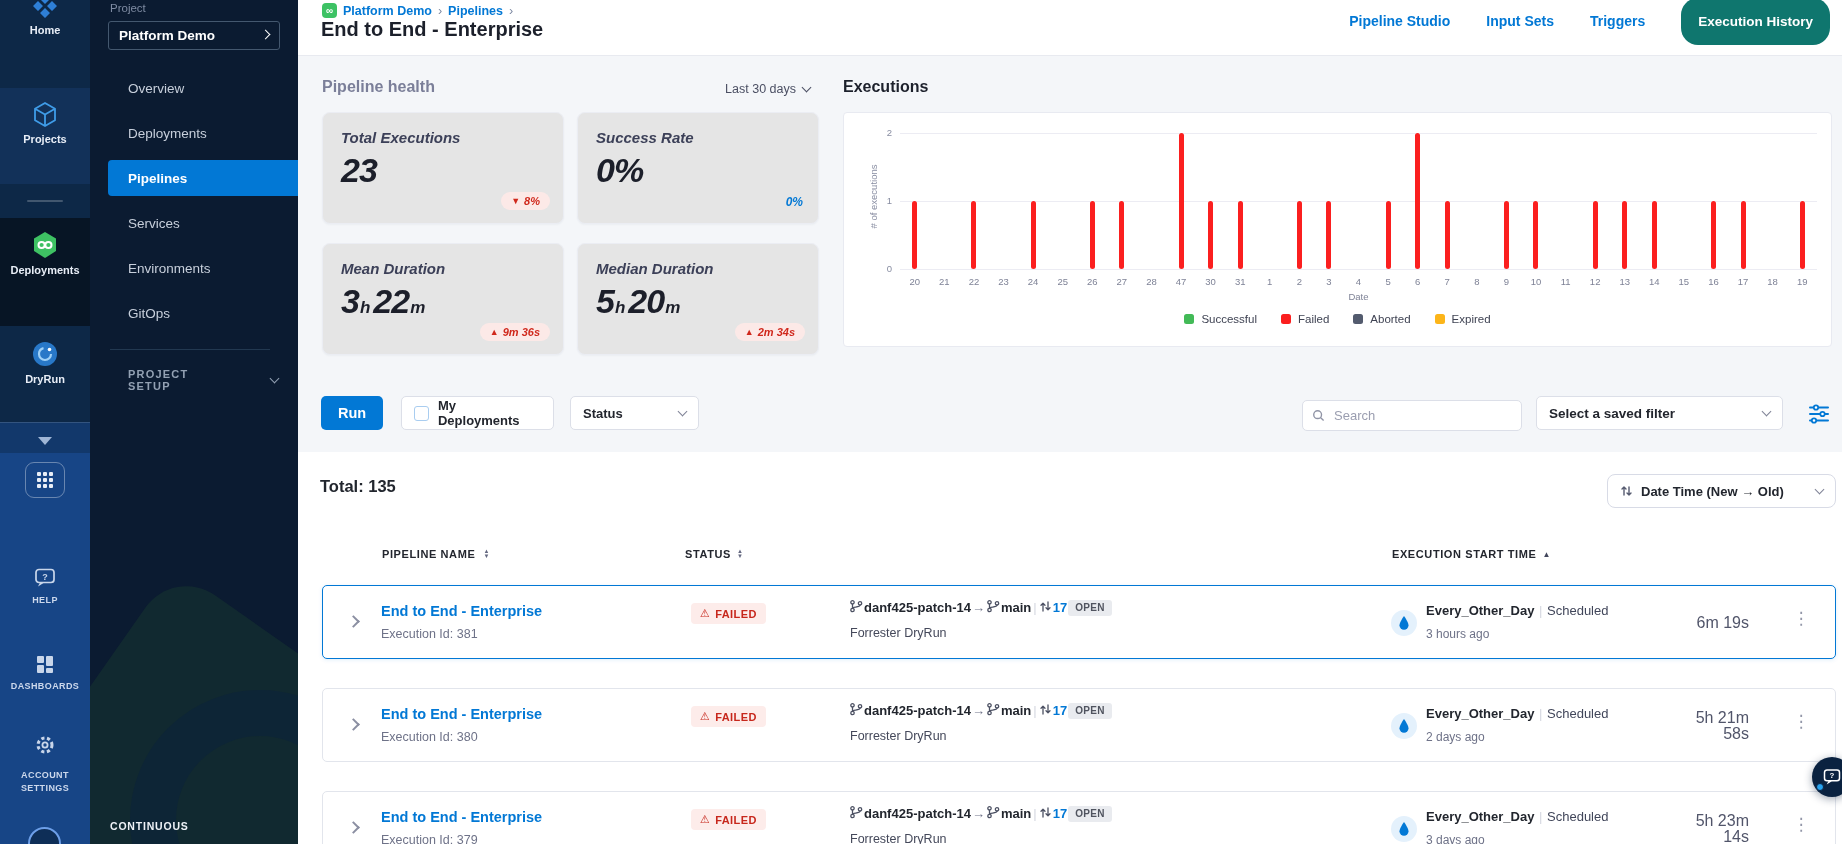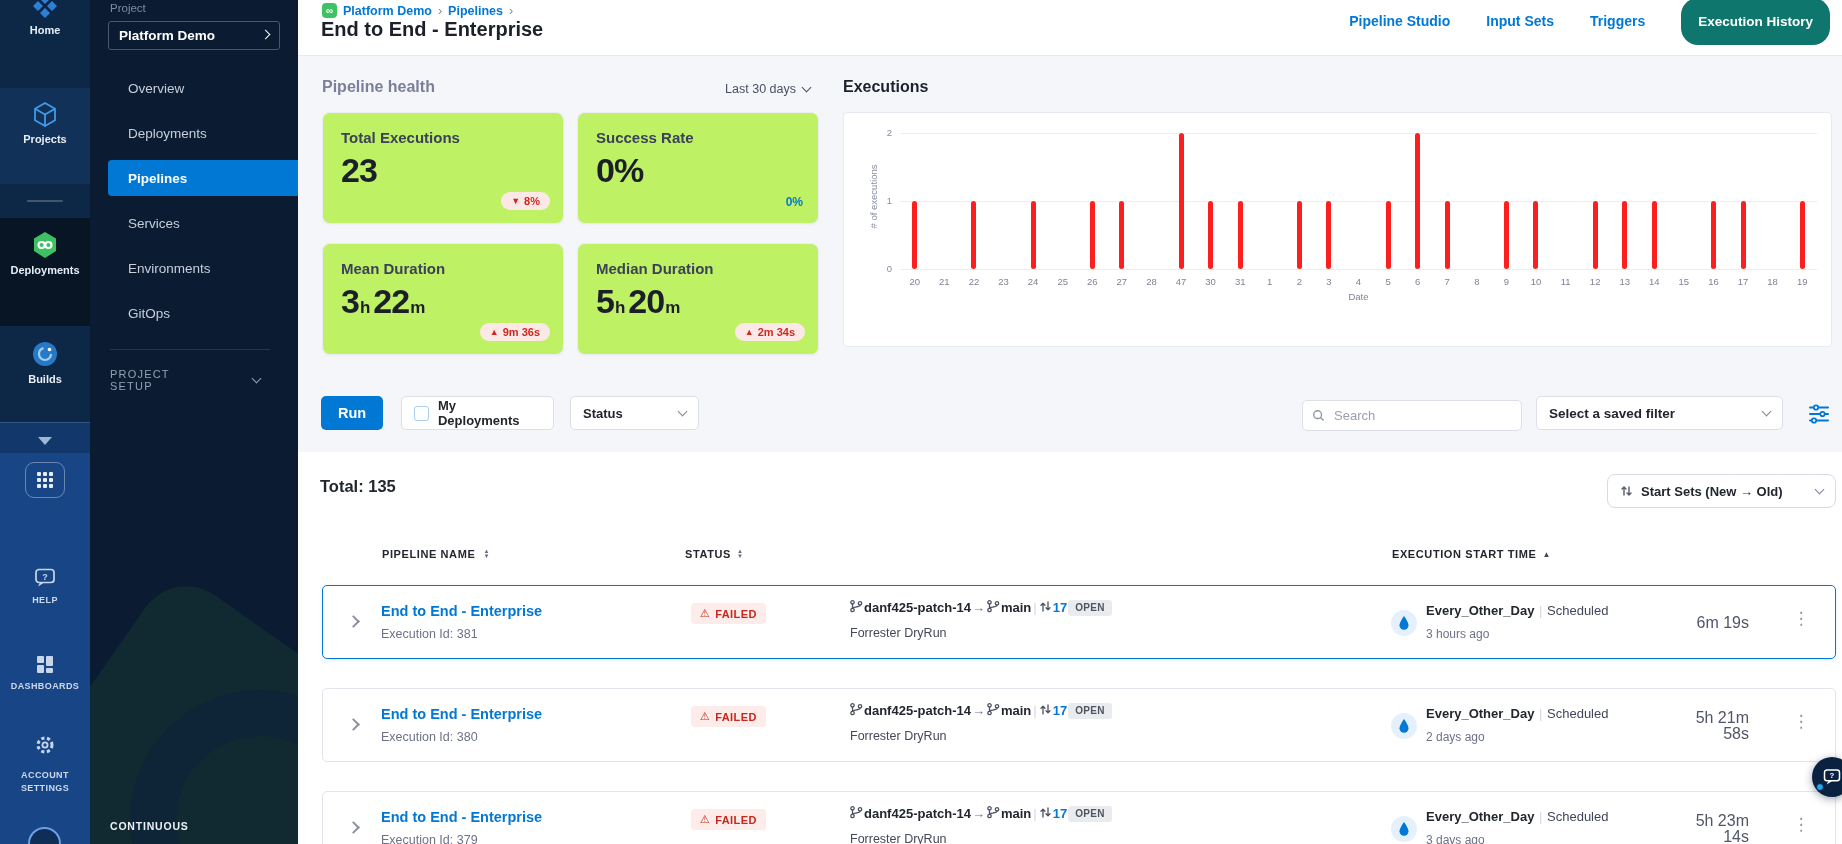--- a/index.html
+++ b/index.html
@@ -22,22 +22,22 @@
 
   
   .sidebar{position:absolute;left:90px;top:0;width:208px;height:844px;background:#0b1b31;overflow:hidden;z-index:20;}
   .proj-label{position:absolute;left:20px;top:2px;font-size:11.5px;color:#7e8ba2;}
   .proj-select{position:absolute;left:18px;top:21px;width:172px;height:29px;border:1px solid #44586f;border-radius:3px;
     display:flex;align-items:center;justify-content:space-between;padding:0 10px;color:#fff;font-size:13.5px;font-weight:700;}
   .side-item{position:absolute;left:18px;width:190px;height:36px;display:flex;align-items:center;padding-left:20px;
     color:#c7cfdb;font-size:13.5px;cursor:pointer;}
   .side-item.active{background:#0278d5;color:#fff;font-weight:700;border-radius:4px 0 0 4px;width:190px;}
   .side-divider{position:absolute;left:20px;top:349px;width:160px;height:1px;background:#223850;}
-  .setup-row{position:absolute;left:20px;top:368px;width:150px;display:flex;align-items:center;justify-content:space-between;
-    color:#93a1b3;font-size:11px;font-weight:400;letter-spacing:1.2px;gap:37px;}
+  .setup-row{position:absolute;left:38px;top:368px;width:150px;display:flex;align-items:center;justify-content:space-between;
+    color:#93a1b3;font-size:11px;font-weight:700;letter-spacing:1.2px;gap:37px;}
   .side-footer{position:absolute;left:20px;top:820px;color:#eef2f7;font-size:10.5px;font-weight:800;letter-spacing:.8px;}
   .wm1{position:absolute;left:-40px;top:660px;width:420px;height:300px;background:#17372f;opacity:.5;transform:rotate(35deg);border-radius:50px;}
   .wm2{position:absolute;left:40px;top:690px;width:260px;height:260px;border:46px solid #0d2438;border-radius:50%;opacity:.8;}
 
   
   .chev{display:inline-block;width:7px;height:7px;border-right:1.7px solid currentColor;border-bottom:1.7px solid currentColor;transform:rotate(45deg);margin-top:-3px;}
   .chev.right{transform:rotate(-45deg);}
 
   
   .topbar{position:absolute;left:298px;top:0;width:1544px;height:56px;background:#fff;border-bottom:1px solid #e8eaf0;z-index:5;}
@@ -52,21 +52,21 @@
   
   .grayzone{position:absolute;left:298px;top:56px;width:1544px;height:396px;background:#f4f6f9;}
 
   .sect-title{position:absolute;font-size:16px;z-index:6;}
   .health-title{left:322px;top:78px;color:#7b7f99;font-weight:600;}
   .exec-title{left:843px;top:78px;color:#1d212c;font-weight:800;}
   .range-ctl{position:absolute;left:650px;top:82px;width:160px;display:flex;justify-content:flex-end;align-items:center;gap:7px;
     font-size:12.5px;color:#4b4f63;cursor:pointer;z-index:6;}
 
   .cards{position:absolute;left:322px;top:112px;display:grid;grid-template-columns:242px 242px;grid-auto-rows:112px;gap:19px 13px;z-index:6;}
-  .card{background:#bef264;border:1px solid #ebedf3;border-radius:8px;position:relative;box-shadow:0 1px 2px rgba(30,40,70,.04);}
+  .card{background:#e5e5e5;border:1px solid #ebedf3;border-radius:8px;position:relative;box-shadow:0 1px 2px rgba(30,40,70,.04);font-style:italic;}
   .card-label{position:absolute;left:18px;top:16px;font-size:15px;font-weight:700;color:#3c4058;}
   .card-value{position:absolute;left:18px;top:38px;font-size:34px;font-weight:800;color:#1c1f2a;letter-spacing:-1px;}
   .card-unit{font-size:17px;letter-spacing:0;margin:0 3px 0 1px;}
   .card-badge{position:absolute;right:13px;bottom:13px;background:#fcе9e7;background:#fce9e7;border-radius:10px;padding:3px 10px;
     font-size:11px;font-weight:800;color:#d0281c;display:flex;align-items:center;gap:4px;}
   .badge-arrow{font-size:9px;}
   .card-note{position:absolute;right:15px;bottom:14px;font-size:12px;font-weight:800;color:#0278d5;}
 
   
   .chart-card{position:absolute;left:843px;top:112px;width:989px;height:235px;background:#fff;border:1px solid #e8eaf1;border-radius:4px;z-index:6;}
@@ -160,21 +160,21 @@
       </svg>
     <div class="rail-label">Deployments</div>
   </div>
 
   <div class="rail-item" style="top:339px">
     <svg width="30" height="30" viewBox="0 0 30 30">
       <circle cx="15" cy="15" r="12" fill="#2878c8"></circle>
       <circle cx="15" cy="15" r="6" fill="none" stroke="#9fd1f7" stroke-width="2.2" stroke-dasharray="26 12"></circle>
       <circle cx="19.5" cy="10.5" r="1.8" fill="#fff"></circle>
       </svg>
-    <div class="rail-label">Builds</div>
+    <div class="rail-label">DryRun</div>
   </div>
 
   <div class="rail-item" style="top:431px">
     <span class="chev-down-rail"></span>
   </div>
 
   <div class="grid-box">
     <svg width="18" height="18" viewBox="0 0 18 18">
       <g fill="#e8eef7">
           <rect x="1" y="1" width="4" height="4" rx="1"></rect>
@@ -359,20 +359,38 @@
     <div class="bar" style="left: 807.806px; top: 88px; height: 68px; background: rgb(251, 31, 31);"></div>
     <div class="xtick" style="left: 824.887px; top: 163px;">15</div>
     <div class="xtick" style="left: 854.468px; top: 163px;">16</div>
     <div class="bar" style="left: 866.968px; top: 88px; height: 68px; background: rgb(251, 31, 31);"></div>
     <div class="xtick" style="left: 884.048px; top: 163px;">17</div>
     <div class="bar" style="left: 896.548px; top: 88px; height: 68px; background: rgb(251, 31, 31);"></div>
     <div class="xtick" style="left: 913.629px; top: 163px;">18</div>
     <div class="xtick" style="left: 943.21px; top: 163px;">19</div>
     <div class="bar" style="left: 955.71px; top: 88px; height: 68px; background: rgb(251, 31, 31);"></div>
     <div class="xlab" style="left: 56px; top: 178px; width: 917px;">Date</div>
+    <div class="legend">
+      <span class="leg-item">
+        <span class="leg-sw" style="background: rgb(66, 186, 87);"></span>
+        <span>Successful</span>
+      </span>
+      <span class="leg-item">
+        <span class="leg-sw" style="background: rgb(251, 31, 31);"></span>
+        <span>Failed</span>
+      </span>
+      <span class="leg-item">
+        <span class="leg-sw" style="background: rgb(83, 91, 110);"></span>
+        <span>Aborted</span>
+      </span>
+      <span class="leg-item">
+        <span class="leg-sw" style="background: rgb(252, 181, 25);"></span>
+        <span>Expired</span>
+      </span>
+    </div>
   </div>
 
 <button class="btn-run">Run</button>
 <div class="box-ctl" style="left:401px;top:396px;width:153px">
   <span class="checkbox"></span>
   <span>My Deployments</span>
 </div>
 <div class="box-ctl" style="left:570px;top:396px;width:129px">
   <span>Status</span>
   <span class="chev ctl-chev"></span>
@@ -403,21 +421,21 @@
 
 <div class="tablezone"></div>
 <div class="total-label">Total: 135</div>
 <div class="sort-pill">
   <svg width="13" height="14" viewBox="0 0 13 14">
     <g fill="none" stroke="#565b70" stroke-width="1.4" stroke-linecap="round" stroke-linejoin="round">
       <path d="M4 11V3M2 5l2-2 2 2"></path>
         <path d="M9 3v8M7 9l2 2 2-2"></path>
       </g>
     </svg>
-  <span>Start Sets (New → Old)</span>
+  <span>Date Time (New → Old)</span>
   <span class="chev ctl-chev"></span>
 </div>
 <div id="thead">
     <div class="thead-cell" style="left: 382px; gap: 8px;">
       <span>PIPELINE NAME</span>
       <span class="sort-both">▲<br>▼</span>
     </div>
     <div class="thead-cell" style="left: 685px;">
       <span>STATUS</span>
       <span class="sort-both">▲<br>▼</span>

